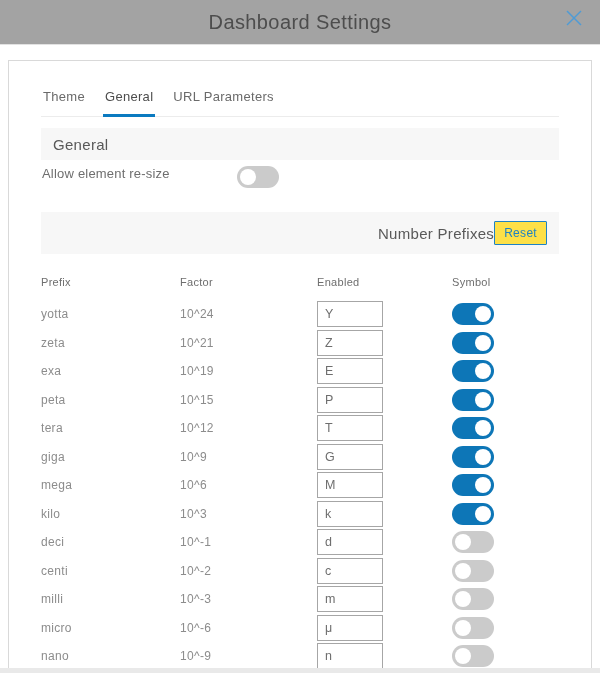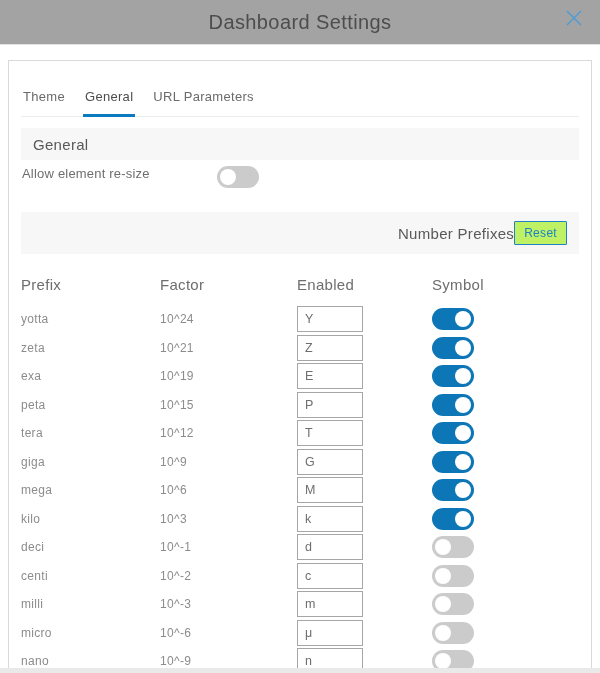--- a/index.html
+++ b/index.html
@@ -32,21 +32,21 @@
     display: flex; align-items: center; justify-content: center;
   }
   
   .panel {
     position: absolute;
     left: 8px; top: 60px;
     width: 584px; bottom: 0;
     background: #fff;
     border: 1px solid #d9d9d9;
     border-bottom: none;
-    padding: 0 12px;
+    padding: 0 32px;
   }
   
   .tabs {
     margin-top: 28px;
     display: flex;
     gap: 16px;
     border-bottom: 1px solid #ececec;
   }
   .tab {
     font-size: 13px;
@@ -85,39 +85,39 @@
     padding-left: 1px;
   }
   .resize-label {
     font-size: 13px;
     color: #6e6e6e;
     letter-spacing: 0.2px;
     width: 195px;
   }
   
   .reset-btn {
-    background: #bef264;
+    background: #fde047;
     border: 1px solid #1e82c4;
     color: #1e82c4;
     font-size: 12px;
     letter-spacing: 0.3px;
     padding: 4px 9px;
     border-radius: 1px;
     cursor: pointer;
     font-family: inherit;
   }
   
   .thead, .trow {
     display: grid;
     grid-template-columns: 139px 137px 135px 1fr;
     align-items: center;
   }
   .thead {
     margin-top: 22px;
-    font-size: 15px;
+    font-size: 11px;
     color: #6e6e6e;
     letter-spacing: 0.3px;
   }
   .tbody { margin-top: 12px; }
   .trow {
     height: 28.5px;
     font-size: 12px;
     color: #8c8c8c;
     letter-spacing: 0.3px;
   }

